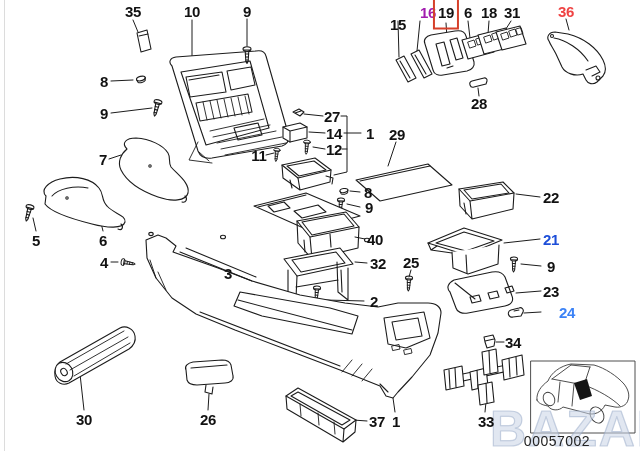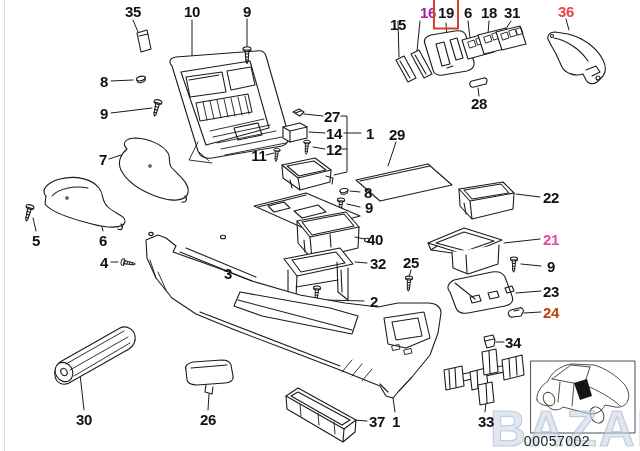--- a/index.html
+++ b/index.html
@@ -320,31 +320,31 @@
       <div class="callout" style="left: 334px; top: 133px; color: rgb(17, 17, 17);">14</div>
       <div class="callout" style="left: 370px; top: 133px; color: rgb(17, 17, 17);">1</div>
       <div class="callout" style="left: 397px; top: 134px; color: rgb(17, 17, 17);">29</div>
       <div class="callout" style="left: 334px; top: 149px; color: rgb(17, 17, 17);">12</div>
       <div class="callout" style="left: 259px; top: 155px; color: rgb(17, 17, 17);">11</div>
       <div class="callout" style="left: 103px; top: 159px; color: rgb(17, 17, 17);">7</div>
       <div class="callout" style="left: 368px; top: 192px; color: rgb(17, 17, 17);">8</div>
       <div class="callout" style="left: 551px; top: 197px; color: rgb(17, 17, 17);">22</div>
       <div class="callout" style="left: 369px; top: 207px; color: rgb(17, 17, 17);">9</div>
       <div class="callout" style="left: 375px; top: 239px; color: rgb(17, 17, 17);">40</div>
-      <div class="callout" style="left: 551px; top: 239px; color: #ec4899;">21</div>
+      <div class="callout" style="left: 551px; top: 239px; color: #1d4ed8;">21</div>
       <div class="callout" style="left: 103px; top: 240px; color: rgb(17, 17, 17);">6</div>
       <div class="callout" style="left: 36px; top: 240px; color: rgb(17, 17, 17);">5</div>
       <div class="callout" style="left: 104px; top: 262px; color: rgb(17, 17, 17);">4</div>
       <div class="callout" style="left: 378px; top: 263px; color: rgb(17, 17, 17);">32</div>
       <div class="callout" style="left: 411px; top: 262px; color: rgb(17, 17, 17);">25</div>
       <div class="callout" style="left: 551px; top: 266px; color: rgb(17, 17, 17);">9</div>
       <div class="callout" style="left: 228px; top: 273px; color: rgb(17, 17, 17);">3</div>
       <div class="callout" style="left: 551px; top: 291px; color: rgb(17, 17, 17);">23</div>
       <div class="callout" style="left: 374px; top: 301px; color: rgb(17, 17, 17);">2</div>
-      <div class="callout" style="left: 551px; top: 312px; color: #c2410c;">24</div>
+      <div class="callout" style="left: 567px; top: 312px; color: #3b82f6;">24</div>
       <div class="callout" style="left: 513px; top: 342px; color: rgb(17, 17, 17);">34</div>
       <div class="callout" style="left: 84px; top: 419px; color: rgb(17, 17, 17);">30</div>
       <div class="callout" style="left: 208px; top: 419px; color: rgb(17, 17, 17);">26</div>
       <div class="callout" style="left: 377px; top: 421px; color: rgb(17, 17, 17);">37</div>
       <div class="callout" style="left: 396px; top: 421px; color: rgb(17, 17, 17);">1</div>
       <div class="callout" style="left: 486px; top: 421px; color: rgb(17, 17, 17);">33</div>
     </div>
 
   <div class="docnum">00057002</div>
 </div>

